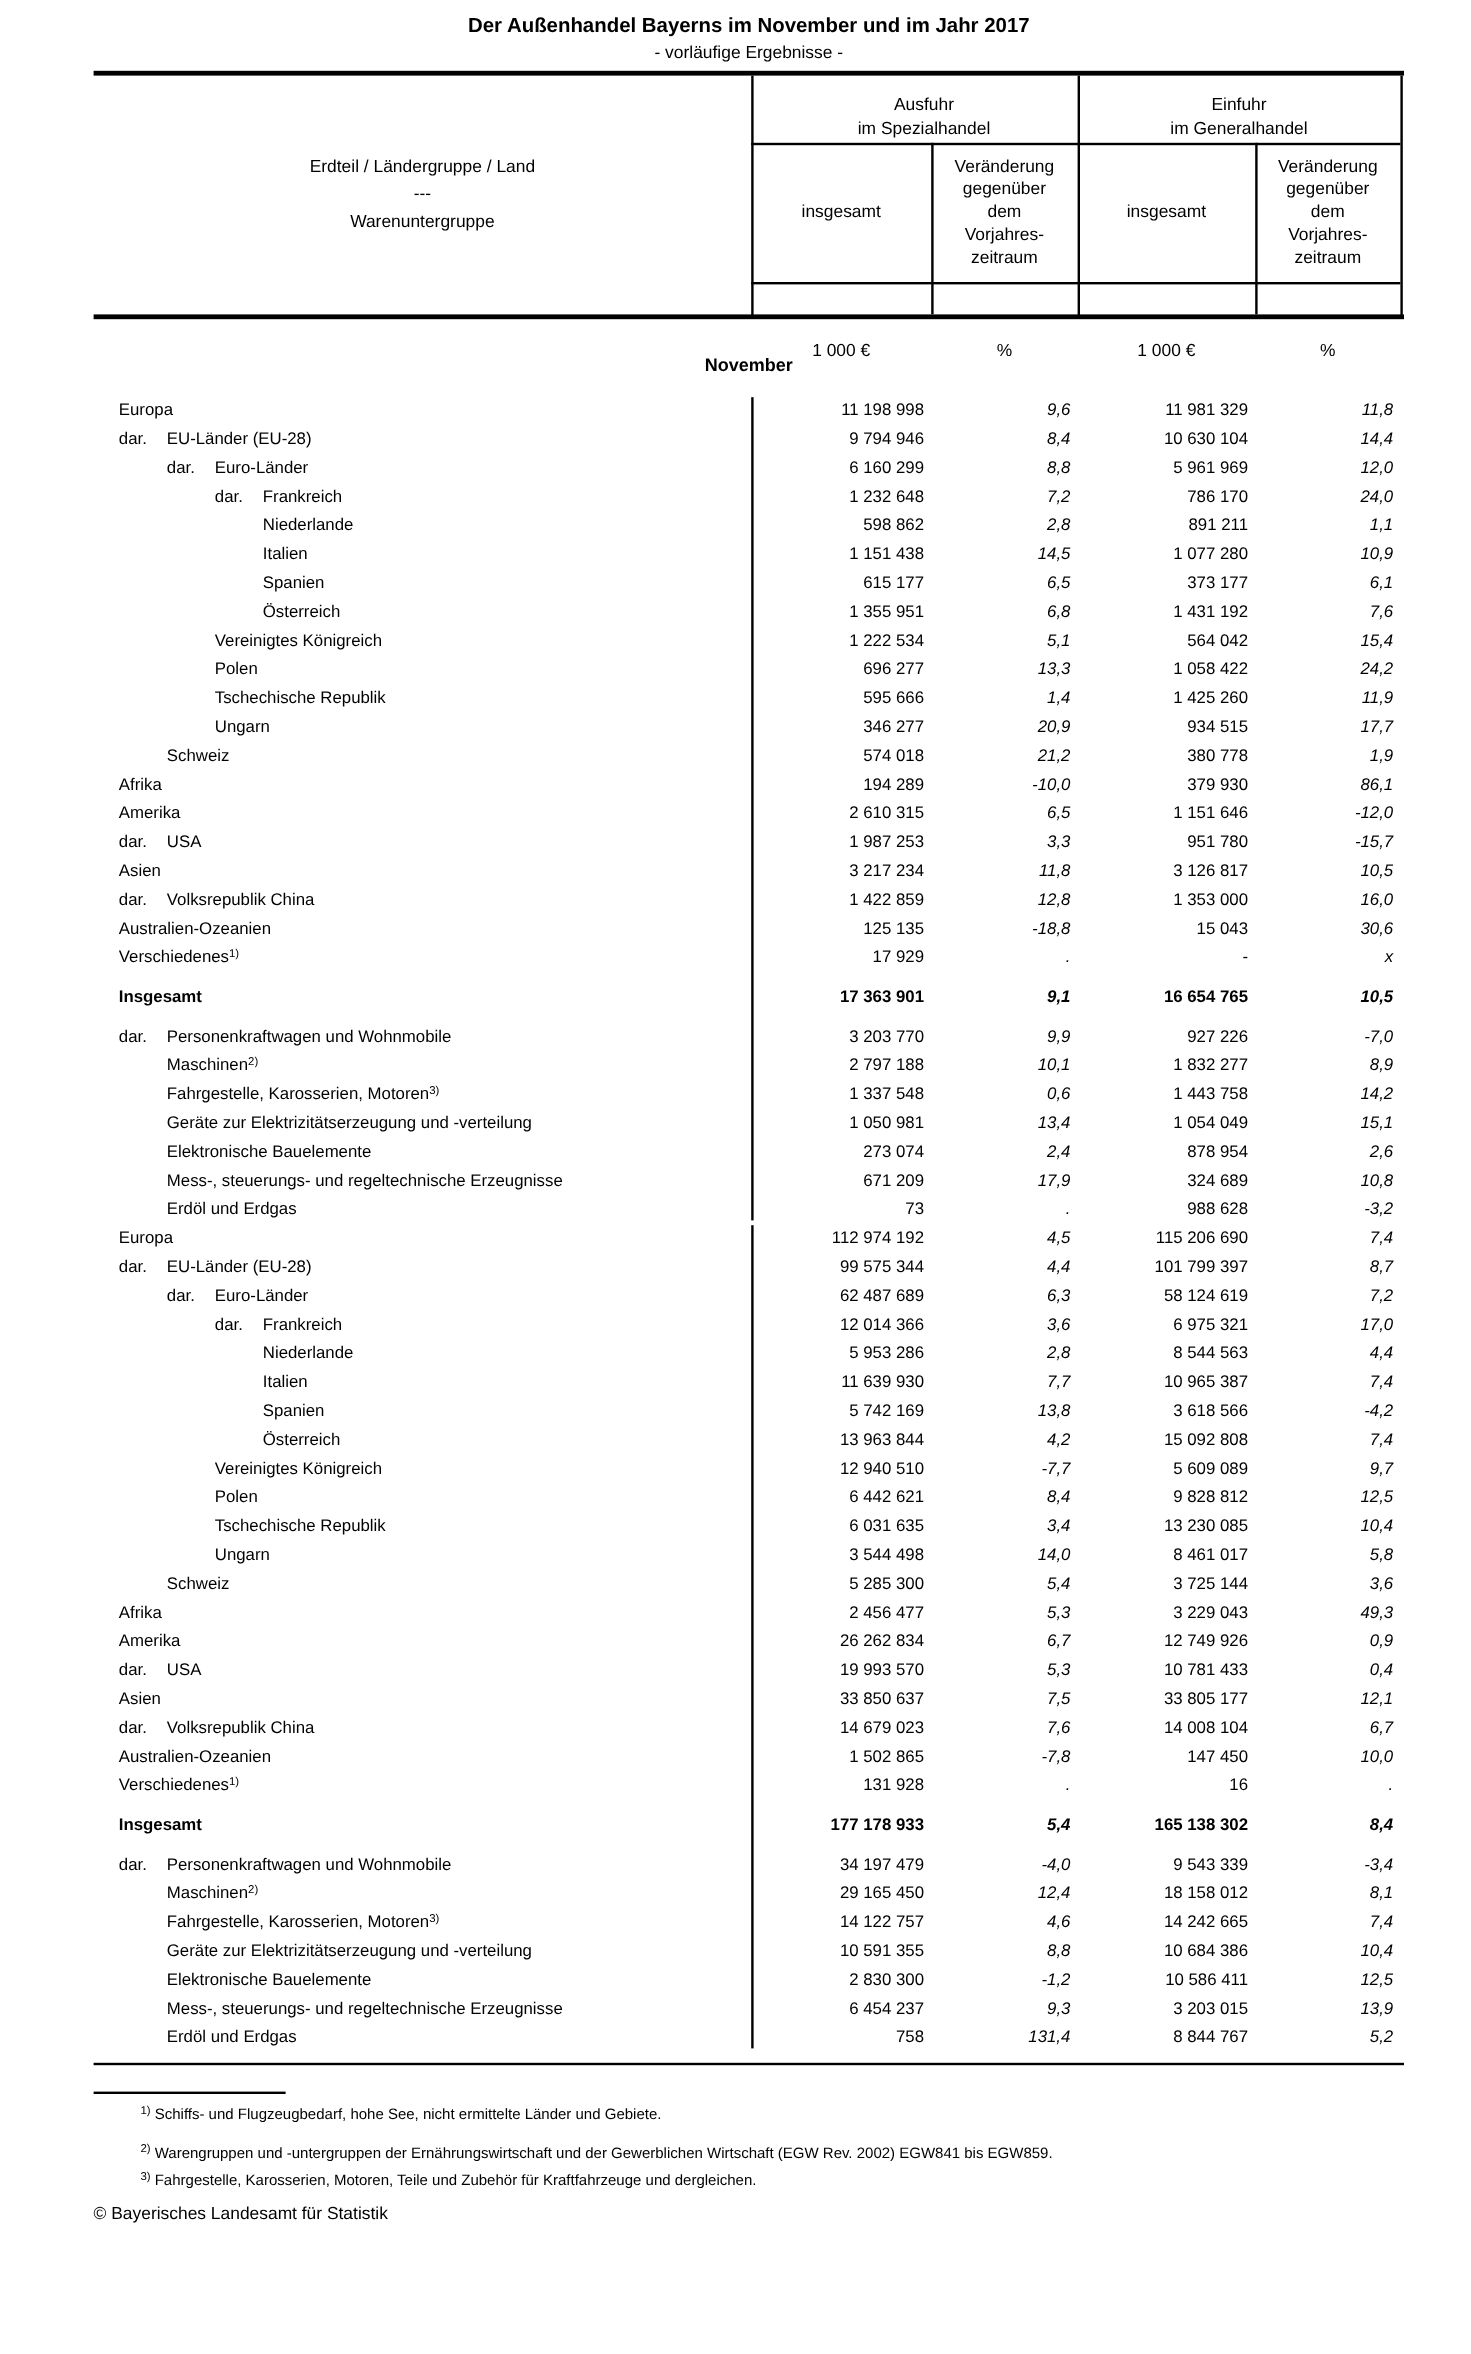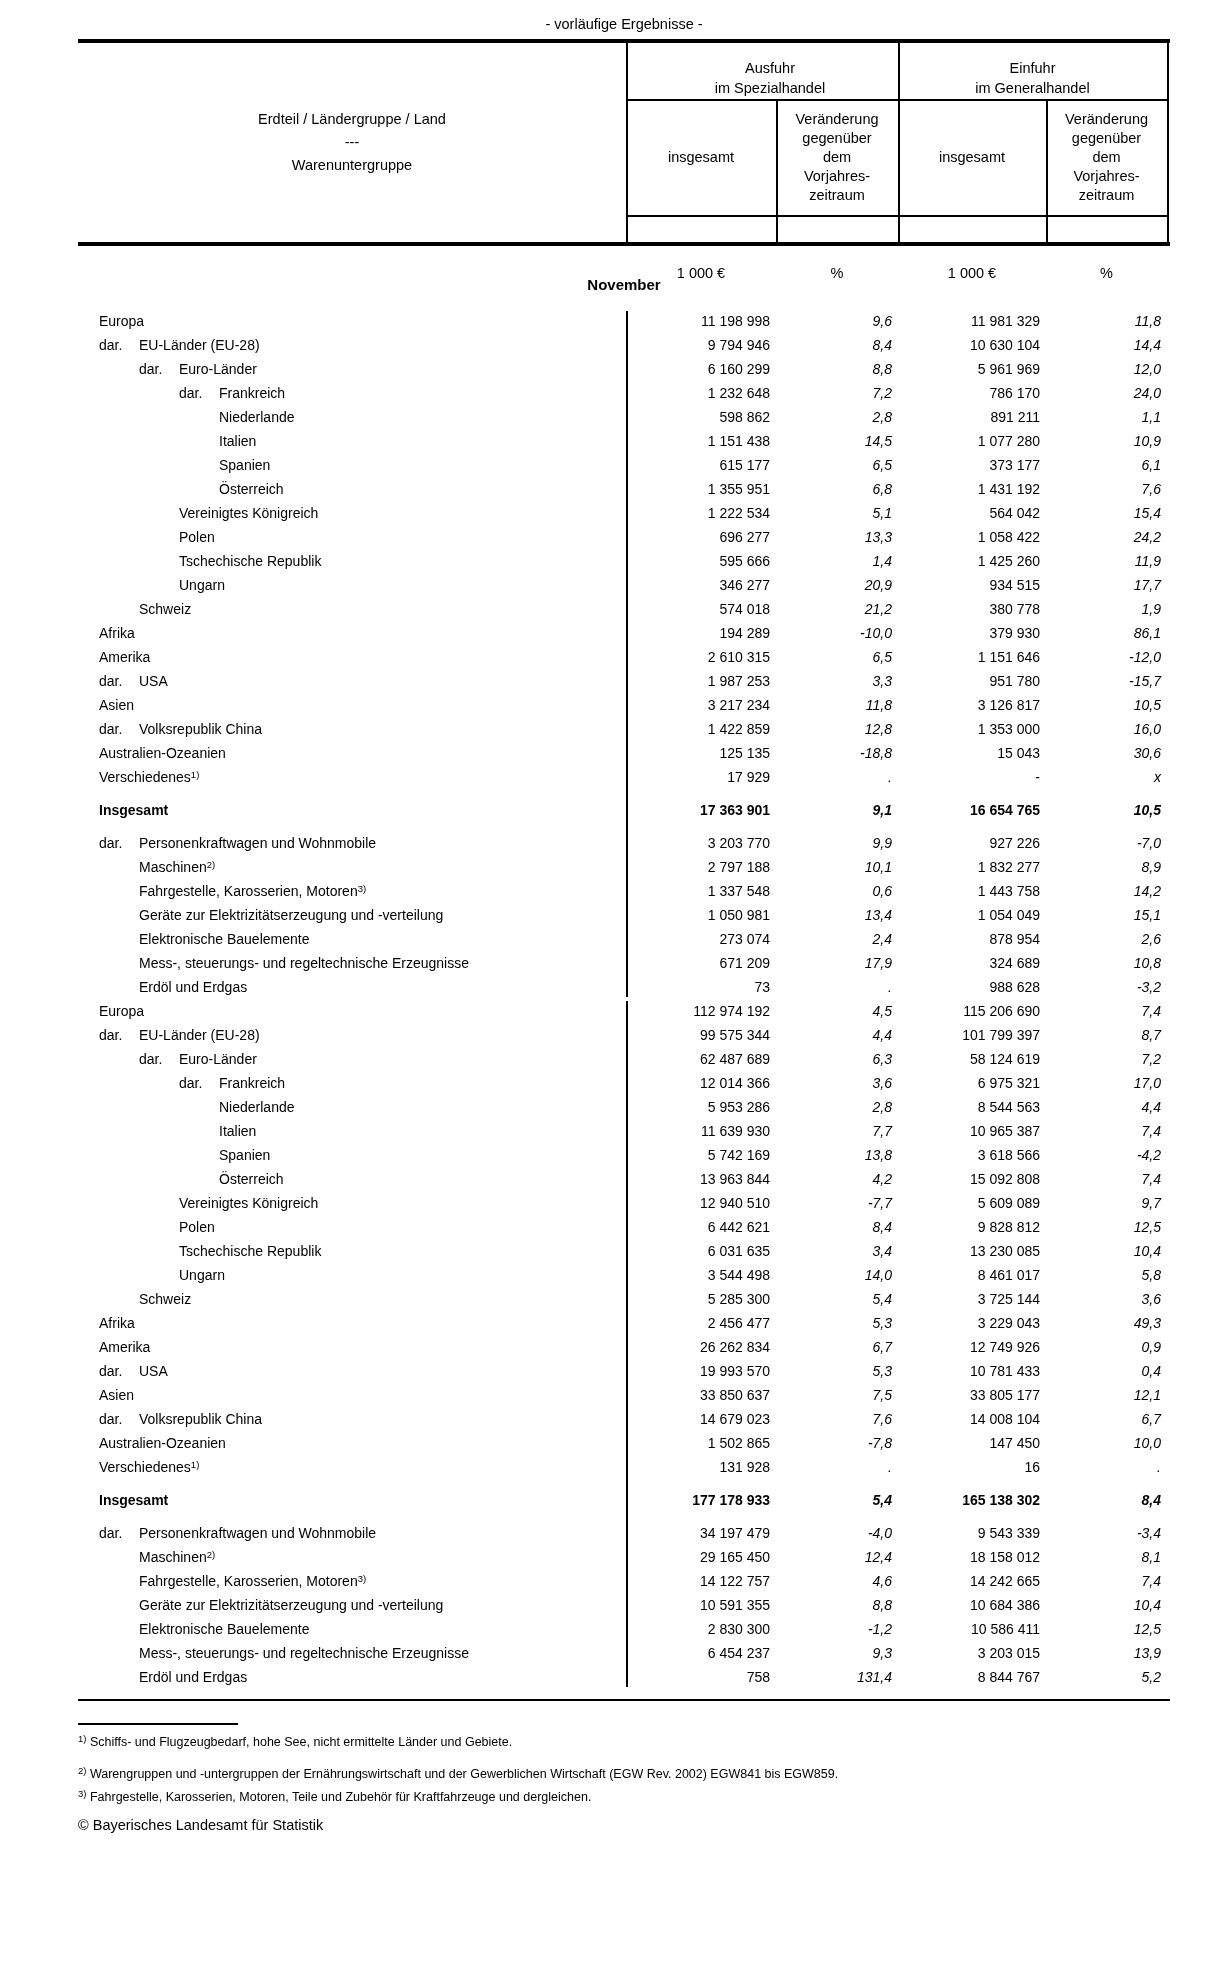--- a/index.html
+++ b/index.html
@@ -58,29 +58,30 @@
   .c1{width:150px;}
   .c2{width:122px;font-style:italic;}
   .c3{width:148px;}
   .c4{width:121px;font-style:italic;}
   sup{font-size:9.5px;line-height:0;vertical-align:4.5px;}
 
   .table-bottom{height:2px;background:#000;margin-top:10px;}
 
   
   .fn-sep{width:160px;height:2px;background:#000;margin:22px 0 10px 0;}
-  .fn{font-size:12.5px;margin-bottom:9px;}
+  .fn{font-size:12.5px;margin-bottom:9px;margin-left:39px;}
   .fn-first{margin-bottom:18px;}
   .copyright{text-align:left;font-size:14.5px;margin-top:13px;}
 </style>
 </head>
 <body>
 
 <div class="sheet">
 
+  <div class="title">Der Außenhandel Bayerns im November und im Jahr 2017</div>
   <div class="subtitle">- vorläufige Ergebnisse -</div>
 
   <div class="thead">
     <div class="rule rule-top"></div>
     <div class="stub-cell">Erdteil / Ländergruppe / Land
 ---
 Warenuntergruppe</div>
 
     <div class="group g1">
       <div>Ausfuhr</div>

